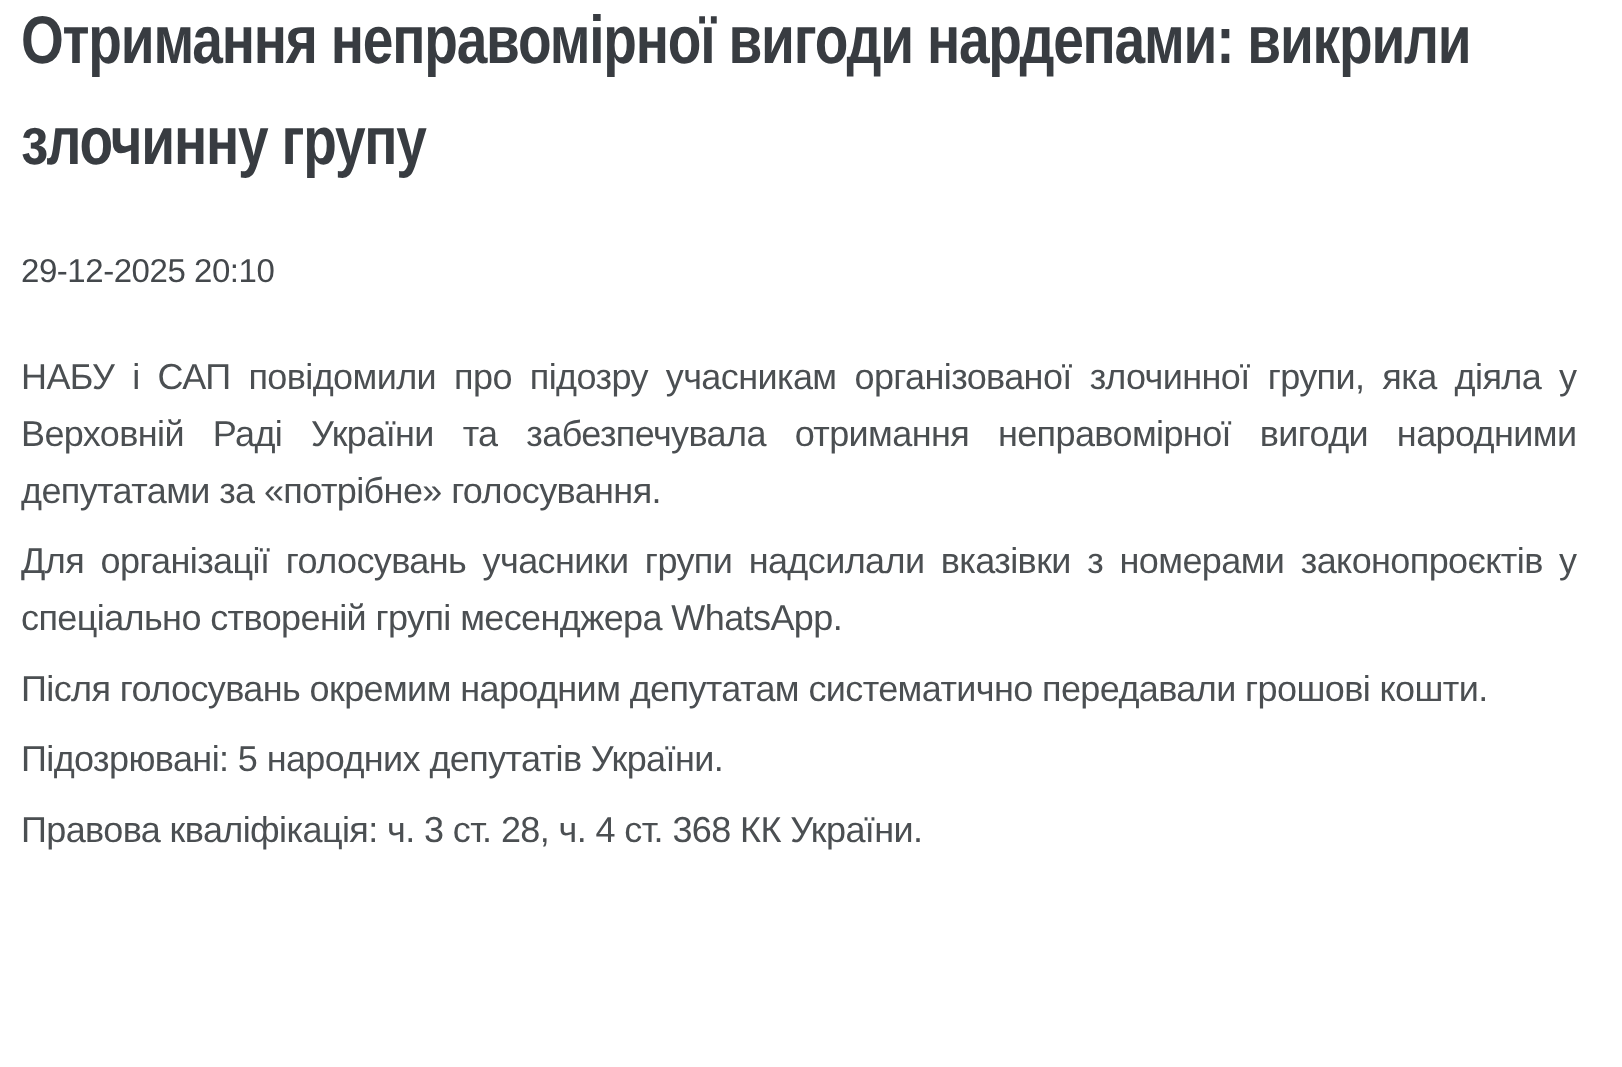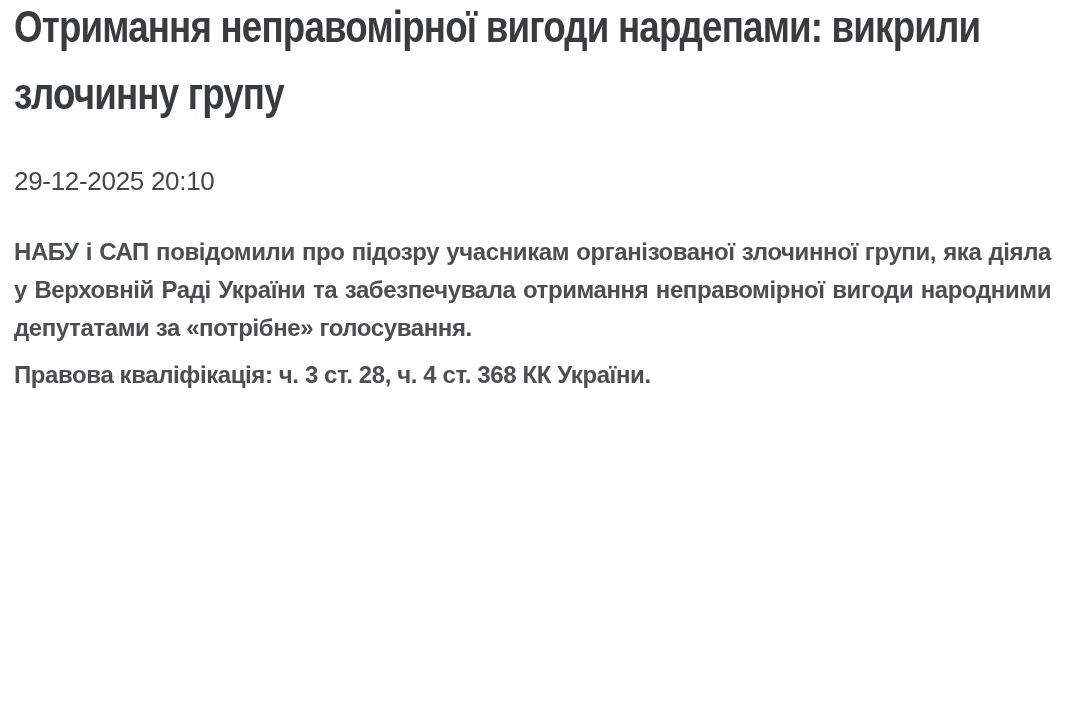--- a/index.html
+++ b/index.html
@@ -22,45 +22,47 @@
     transform: scaleX(0.816);    
     transform-origin: left top;
     font-size: 45px;
     line-height: 67px;
     font-weight: 700;
     letter-spacing: -1px;
     color: #383c41;
   }
   .pub-date {
     margin: 40px 0 0 0;
-    font-size: 26px;
+    font-size: 22px;
     line-height: 28px;
     color: #44484c;
     letter-spacing: -0.3px;
   }
   .content {
     margin-top: 38px;
   }
   .content p {
     margin: 0 0 9px 0;
     font-size: 24px;
     line-height: 38px;
     color: #4b4f52;
     letter-spacing: -0.4px;
     text-align: justify;
-    font-weight: bold;
   }
 </style>
 </head>
 <body>
 
 <div class="page">
 
   <h1 class="headline">Отримання неправомірної вигоди нардепами: викрили злочинну групу</h1>
 
   <div class="pub-date">29-12-2025 20:10</div>
 
   <div class="content">
     <p>НАБУ і САП повідомили про підозру учасникам організованої злочинної групи, яка діяла у Верховній Раді України та забезпечувала отримання неправомірної вигоди народними депутатами за «потрібне» голосування.</p>
+    <p>Для організації голосувань учасники групи надсилали вказівки з номерами законопроєктів у спеціально створеній групі месенджера WhatsApp.</p>
+    <p>Після голосувань окремим народним депутатам систематично передавали грошові кошти.</p>
+    <p>Підозрювані: 5 народних депутатів України.</p>
     <p>Правова кваліфікація: ч. 3 ст. 28, ч. 4 ст. 368 КК України.</p>
   </div>
 
 </div>
 
 </body></html>

